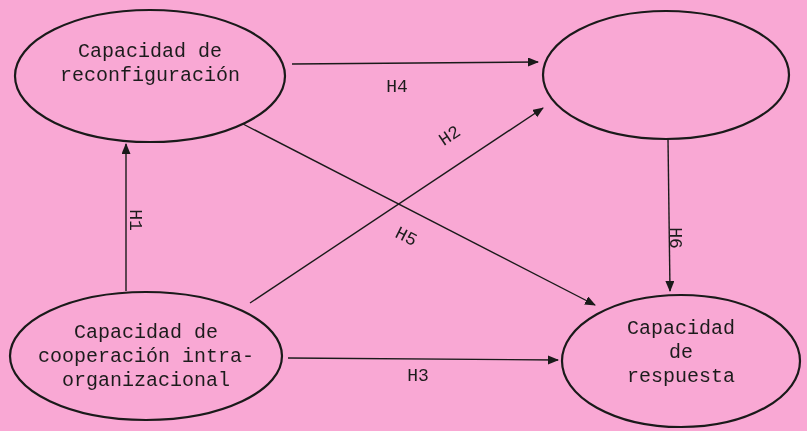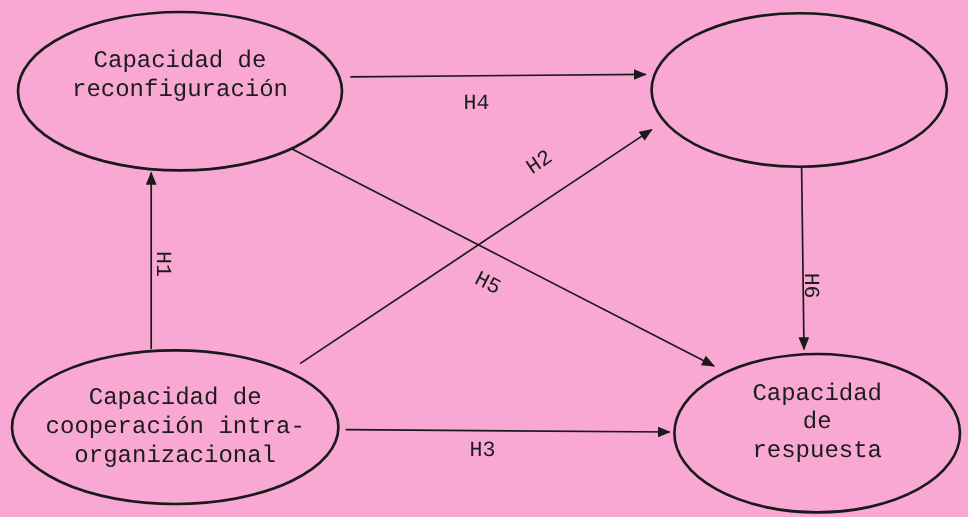--- a/index.html
+++ b/index.html
@@ -62,18 +62,18 @@
   <div class="node-label" style="left:150px; top:64px;">Capacidad de
 reconfiguración</div>
   <div class="node-label" style="left:146px; top:357px;">Capacidad de
 cooperación intra-
 organizacional</div>
   <div class="node-label" style="left:681px; top:353px;">Capacidad de
 respuesta</div>
 
   <div class="edge-label rot90" style="left:135px; top:220px;">H1</div>
   <div class="edge-label rot-h2" style="left:450px; top:136px;">H2</div>
-  <div class="edge-label" style="left:402px; top:376px;text-align:center;">H3</div>
+  <div class="edge-label" style="left:418px; top:376px;text-align:center;">H3</div>
   <div class="edge-label" style="left:397px; top:39px;margin-top:48px;">H4</div>
   <div class="edge-label rot-h5" style="left:406px; top:237px;">H5</div>
   <div class="edge-label rot90" style="left:675px; top:238px;">H6</div>
 
 </div>
 
 </body></html>

